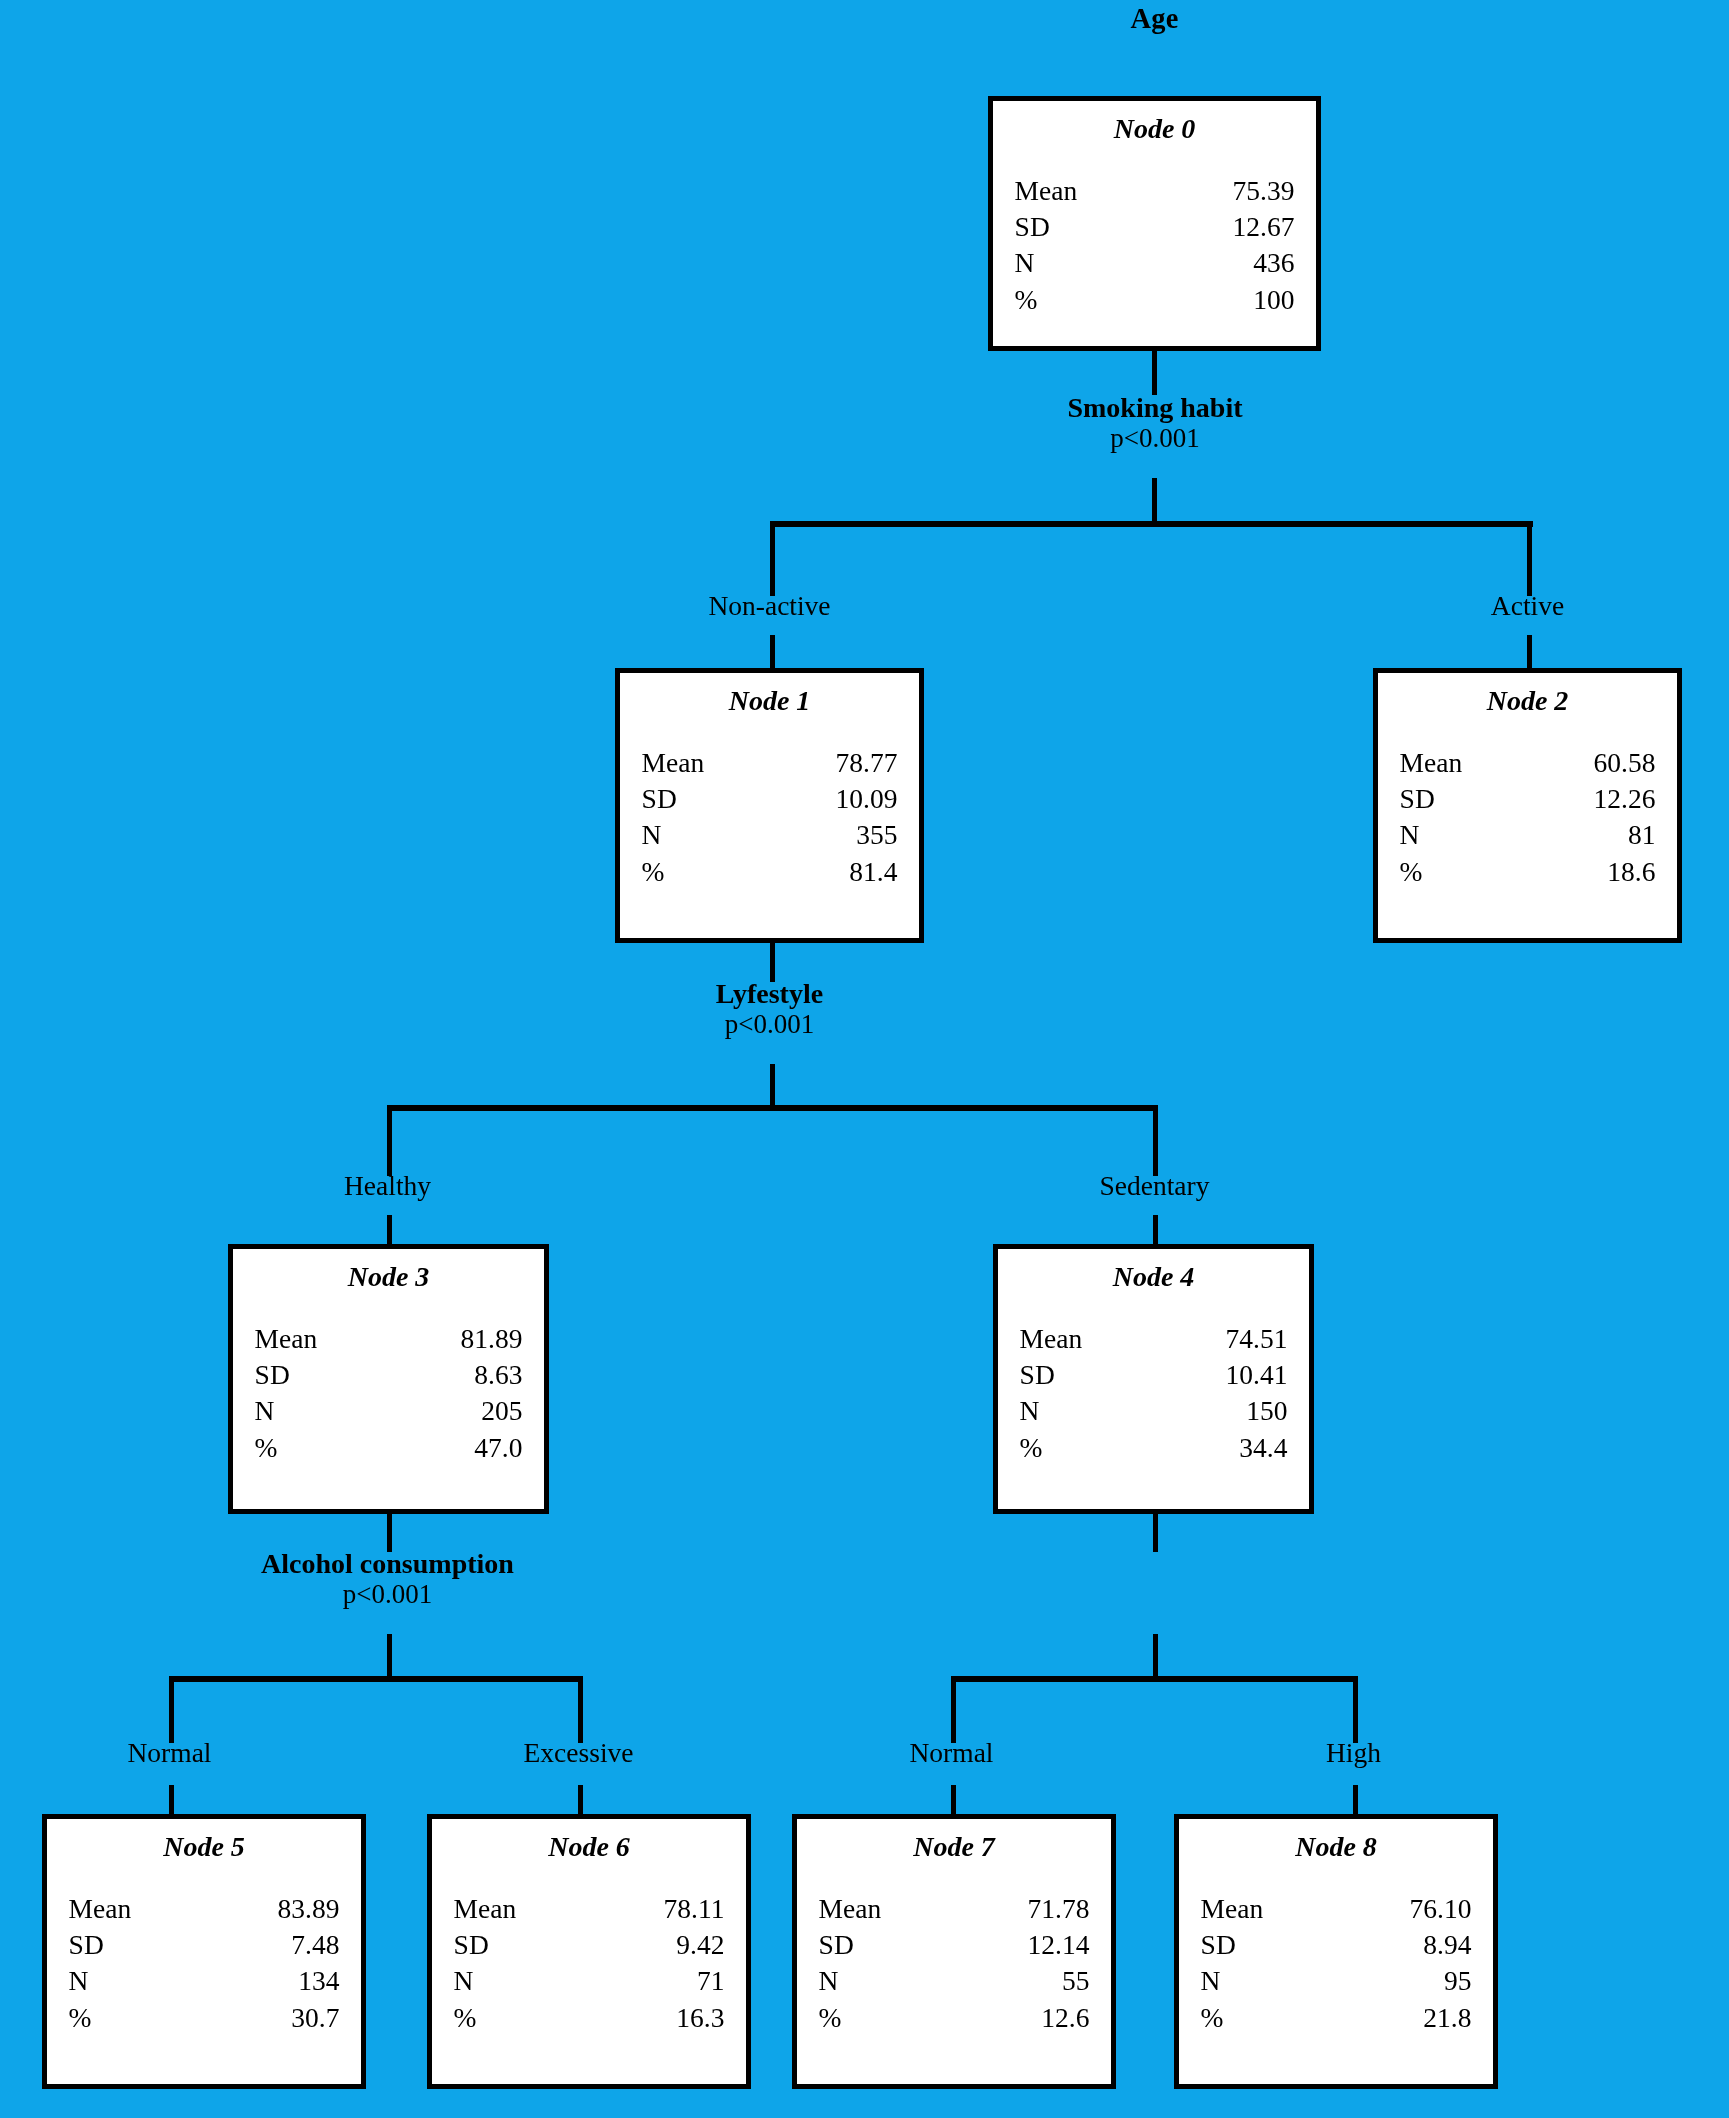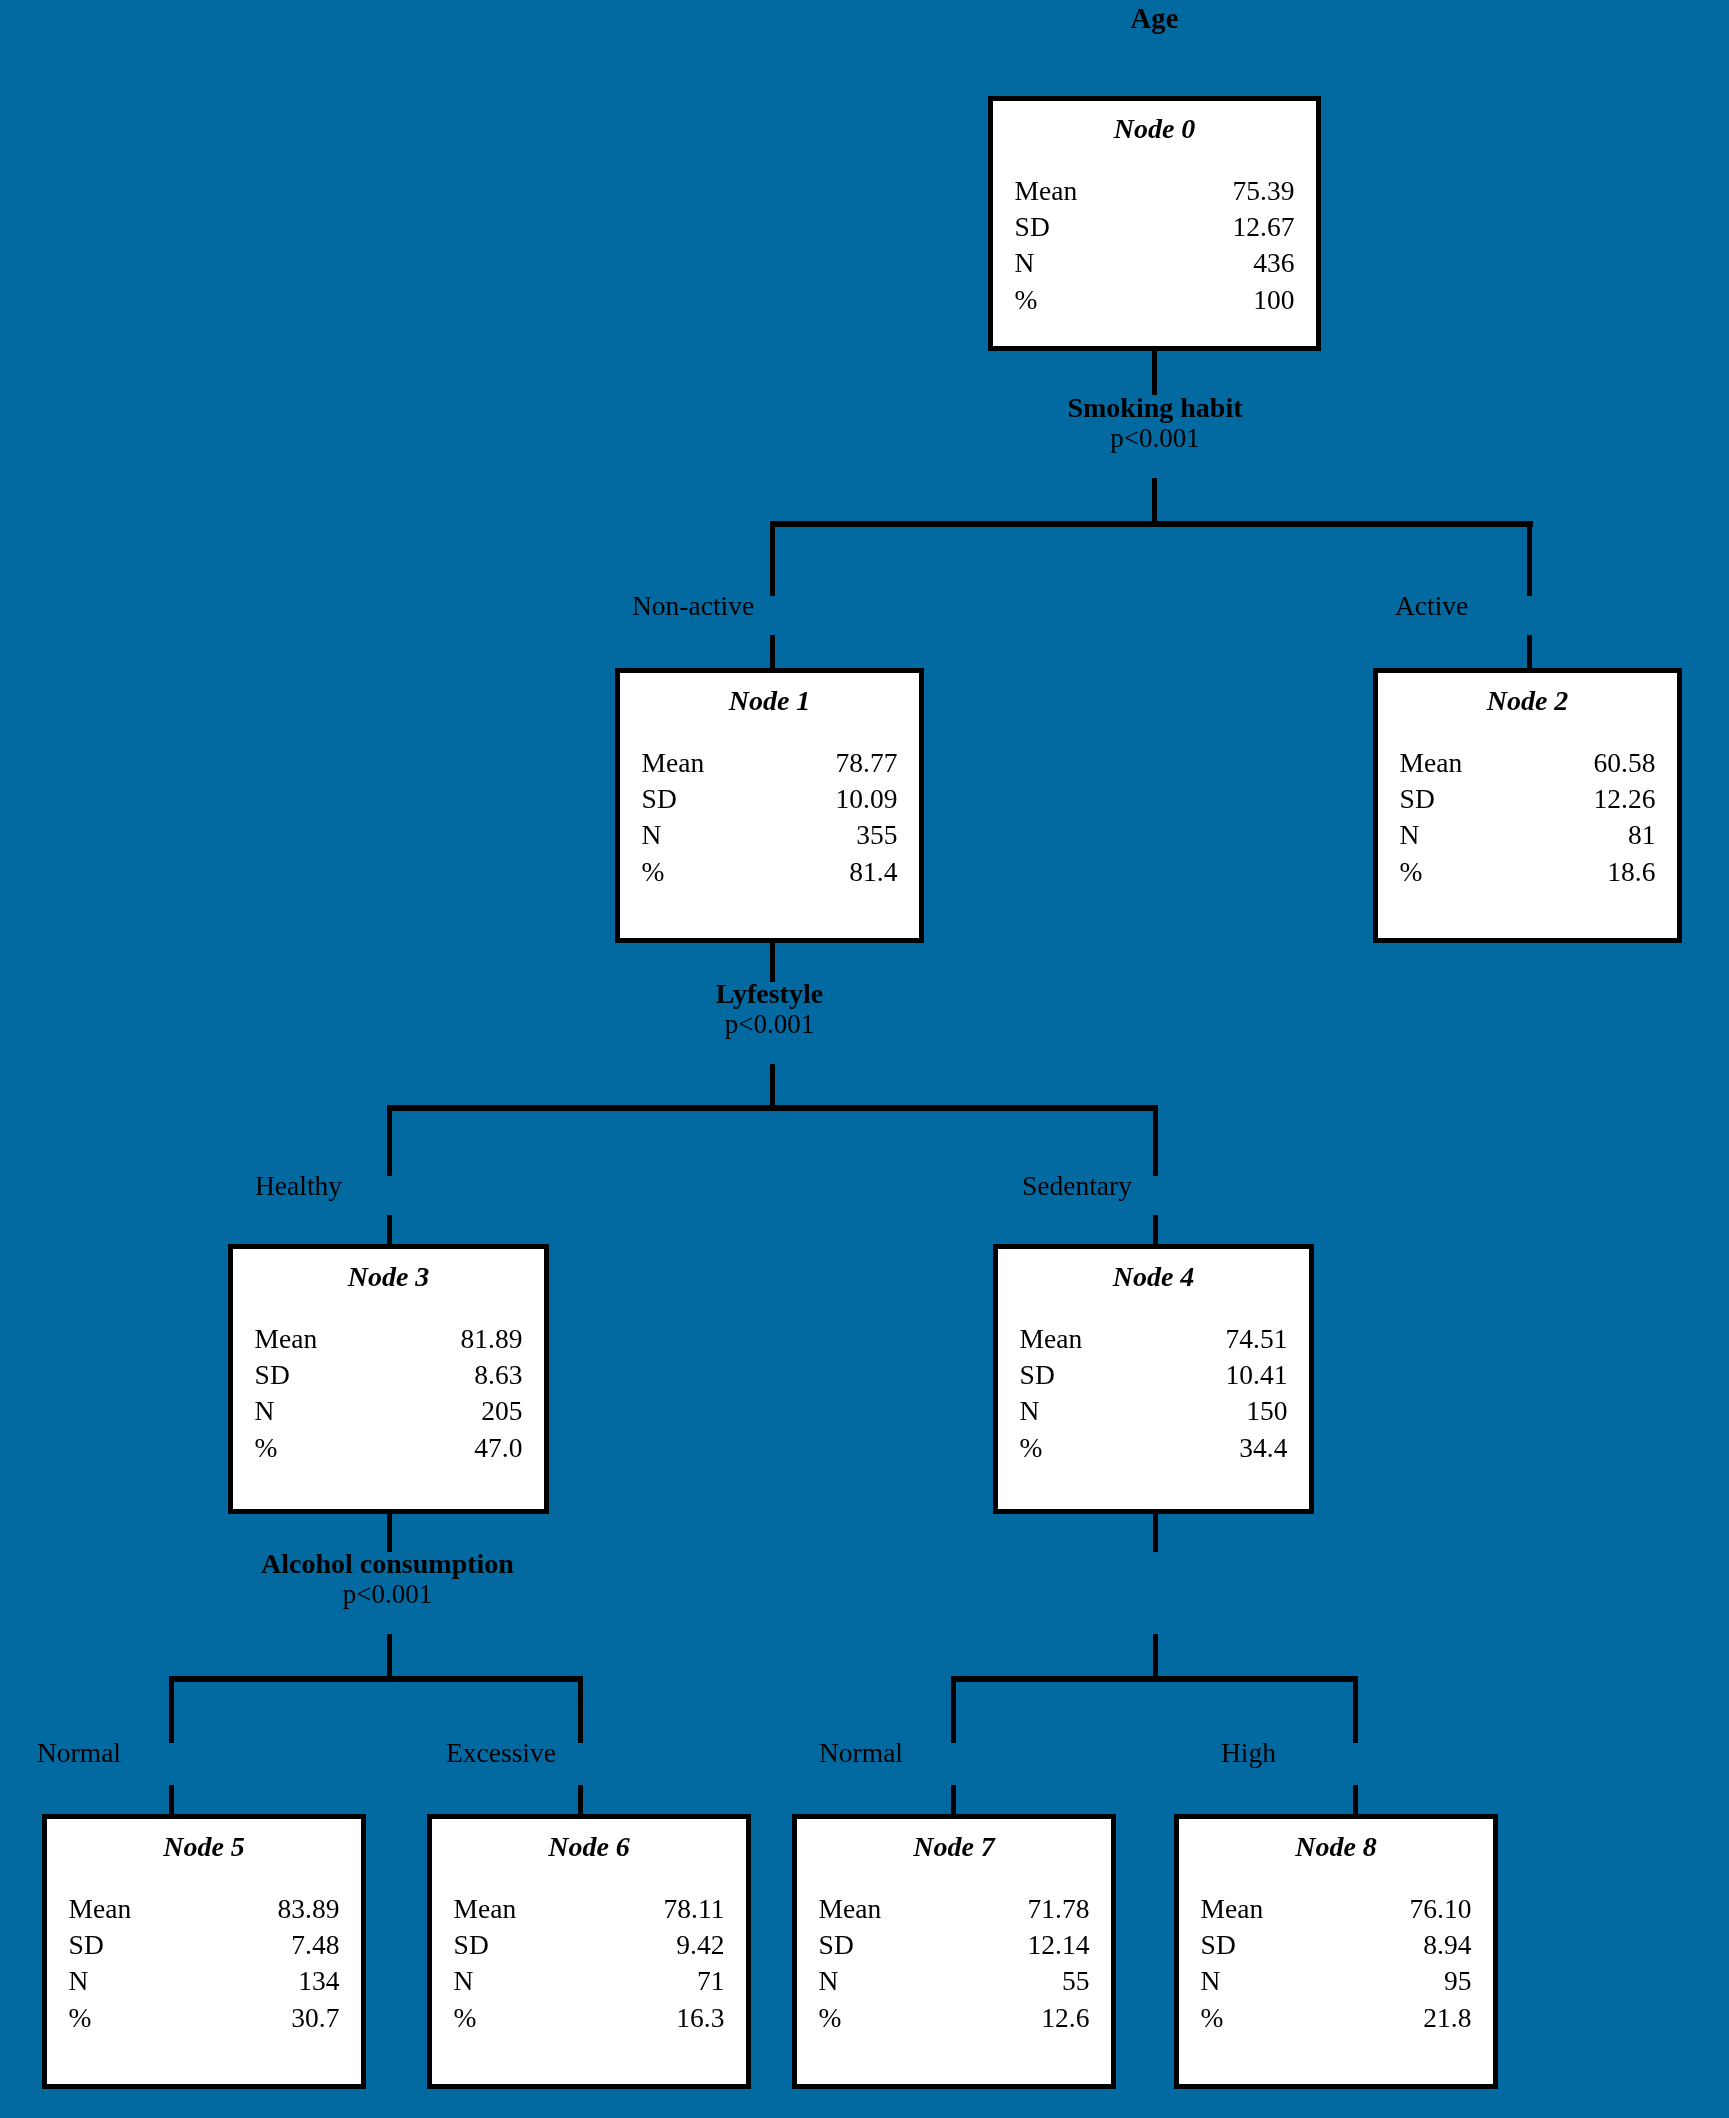--- a/index.html
+++ b/index.html
@@ -5,21 +5,21 @@
 <style>
   html, body {
     margin: 0;
     padding: 0;
     background: #ffffff;
   }
   #canvas {
     position: relative;
     width: 1729px;
     height: 2119px;
-    background: #0369a1;
+    background: #0ea5e9;
     font-family: "Liberation Serif", "DejaVu Serif", serif;
     color: #000000;
     overflow: hidden;
   }
 
   
   .root-title {
     position: absolute;
     text-align: center;
     font-weight: bold;
@@ -83,20 +83,21 @@
   }
   .split-p {
     font-weight: normal;
     font-size: 27px;
     line-height: 1.12;
   }
 
   
   .branch-label {
     position: absolute;
+    text-align: center;
     font-size: 27.5px;
     line-height: 1.1;
     white-space: nowrap;
   }
 
   
   .conn-v {
     position: absolute;
     background: #000000;
     width: 5.4px;

